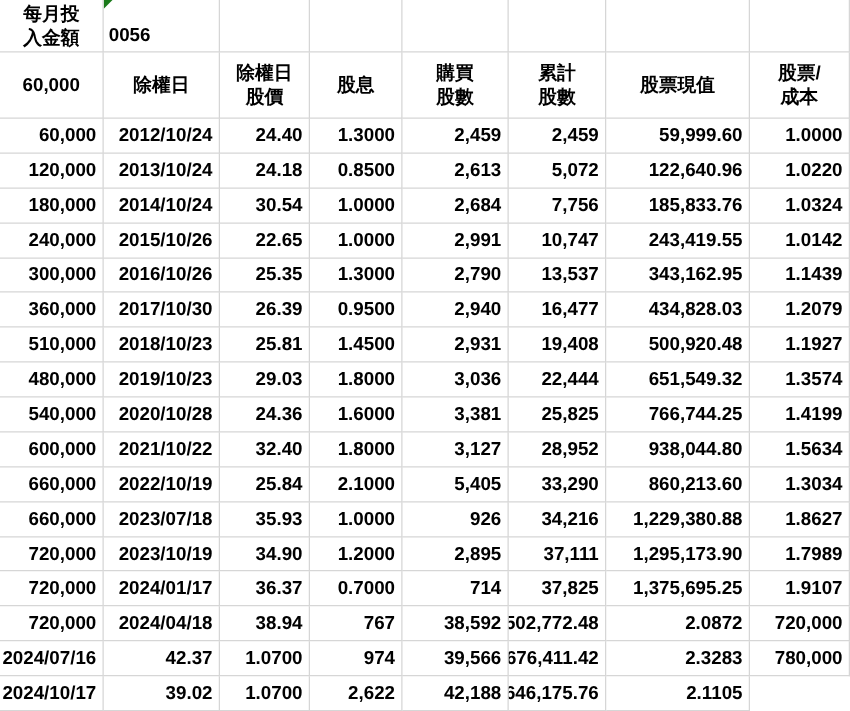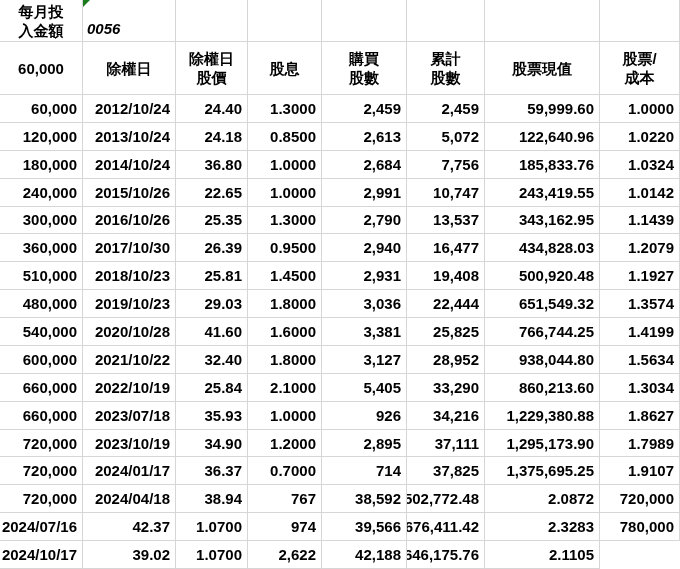--- a/index.html
+++ b/index.html
@@ -41,21 +41,20 @@
   .ctr {
     justify-content: center;
     text-align: center;
   }
   .code-cell {
     align-items: flex-end;
     justify-content: flex-start;
     padding: 0 0 3px 4px;
     position: relative;
     white-space: nowrap;
-    font-style: italic;
   }
   .tri {
     position: absolute;
     top: 0;
     left: 0;
     width: 0;
     height: 0;
     border-top: 7px solid var(--tri, #1b7a1b);
     border-right: 7px solid transparent;
   }
@@ -102,21 +101,21 @@
     <div class="c num">120,000</div>
     <div class="c num">2013/10/24</div>
     <div class="c num">24.18</div>
     <div class="c num">0.8500</div>
     <div class="c num">2,613</div>
     <div class="c num">5,072</div>
     <div class="c num">122,640.96</div>
     <div class="c num">1.0220</div>
     <div class="c num">180,000</div>
     <div class="c num">2014/10/24</div>
-    <div class="c num">36.80</div>
+    <div class="c num">30.54</div>
     <div class="c num">1.0000</div>
     <div class="c num">2,684</div>
     <div class="c num">7,756</div>
     <div class="c num">185,833.76</div>
     <div class="c num">1.0324</div>
     <div class="c num">240,000</div>
     <div class="c num">2015/10/26</div>
     <div class="c num">22.65</div>
     <div class="c num">1.0000</div>
     <div class="c num">2,991</div>
@@ -150,21 +149,21 @@
     <div class="c num">480,000</div>
     <div class="c num">2019/10/23</div>
     <div class="c num">29.03</div>
     <div class="c num">1.8000</div>
     <div class="c num">3,036</div>
     <div class="c num">22,444</div>
     <div class="c num">651,549.32</div>
     <div class="c num">1.3574</div>
     <div class="c num">540,000</div>
     <div class="c num">2020/10/28</div>
-    <div class="c num">41.60</div>
+    <div class="c num">24.36</div>
     <div class="c num">1.6000</div>
     <div class="c num">3,381</div>
     <div class="c num">25,825</div>
     <div class="c num">766,744.25</div>
     <div class="c num">1.4199</div>
     <div class="c num">600,000</div>
     <div class="c num">2021/10/22</div>
     <div class="c num">32.40</div>
     <div class="c num">1.8000</div>
     <div class="c num">3,127</div>

